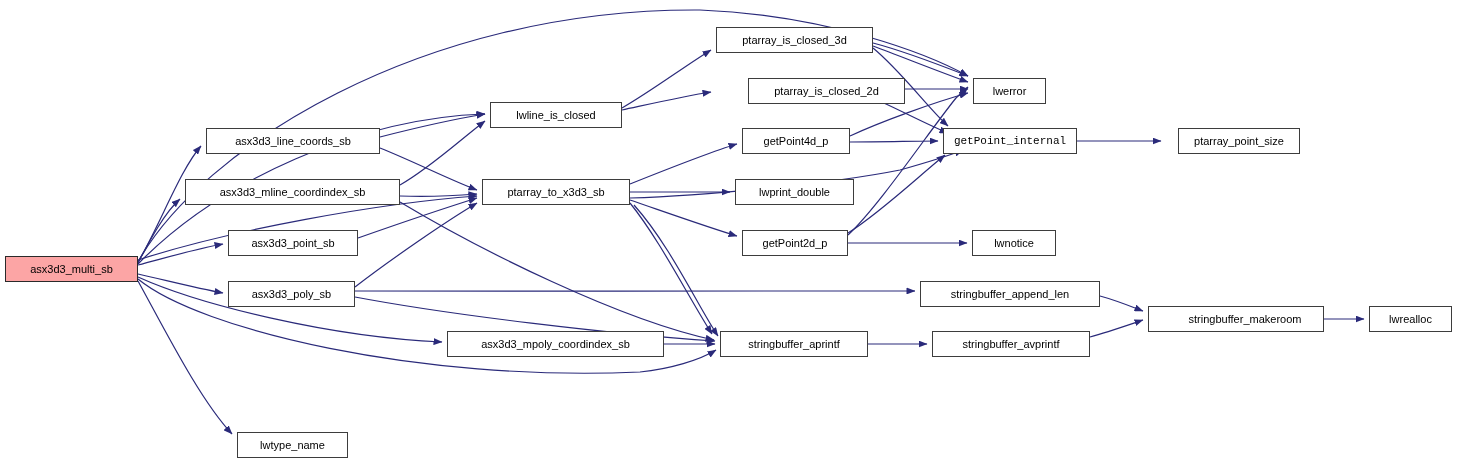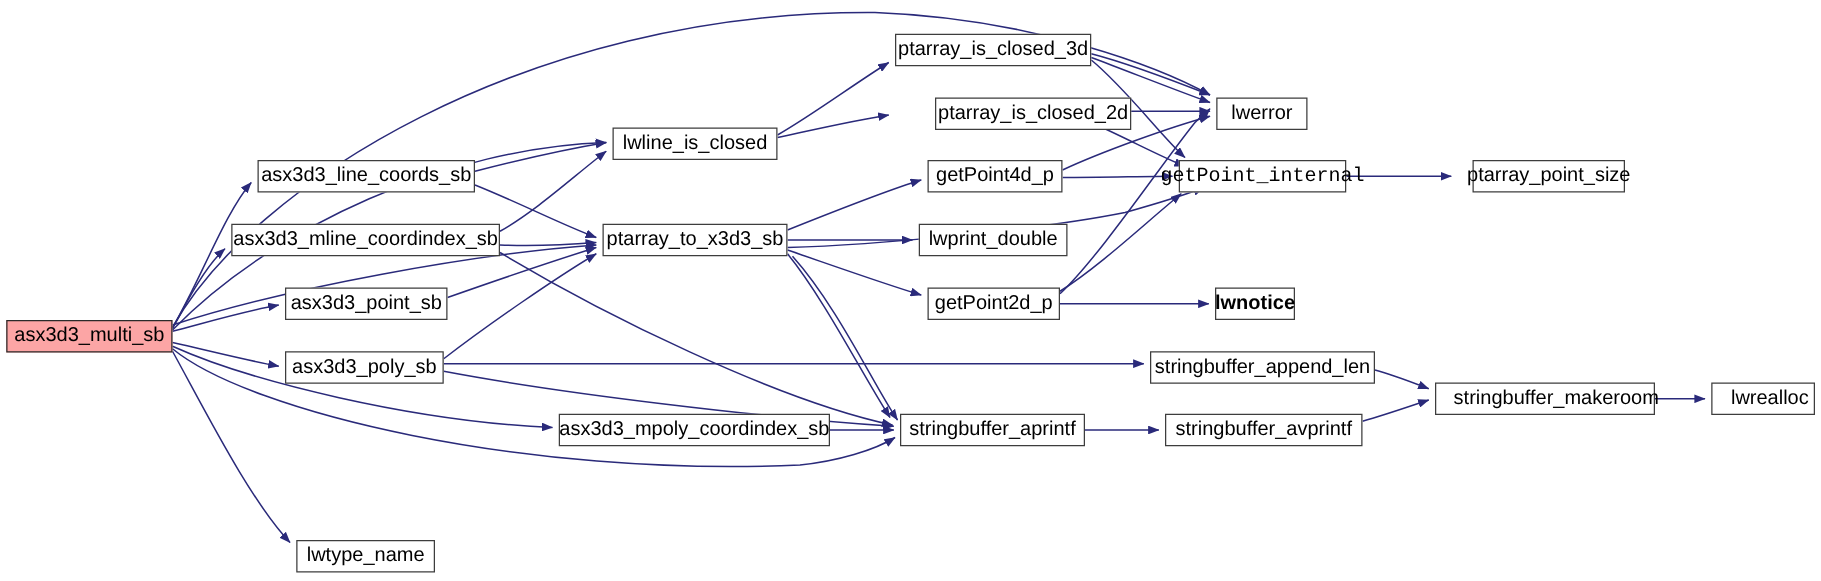--- a/index.html
+++ b/index.html
@@ -24,21 +24,21 @@
     width: 1457px;
     height: 465px;
     pointer-events: none;
   }
   .node {
     position: absolute;
     box-sizing: border-box;
     border: 1px solid #3d3d3d;
     background: #ffffff;
     color: #000000;
-    font-size: 16px;
+    font-size: 11px;
     line-height: 1;
     display: flex;
     align-items: center;
     justify-content: center;
     white-space: nowrap;
     letter-spacing: 0px;
   }
   .node.root {
     background: #fca5a5;
     border-color: #2a2a2a;
@@ -150,32 +150,32 @@
       </div>
       <div class="node" style="left: 720px; top: 331px; width: 148px; height: 26px;">
         <span class="node-label">stringbuffer_aprintf</span>
       </div>
       <div class="node" style="left: 973px; top: 78px; width: 73px; height: 26px;">
         <span class="node-label">lwerror</span>
       </div>
       <div class="node" style="left: 943px; top: 128px; width: 134px; height: 26px; font-family: Liberation Mono, monospace;">
         <span class="node-label">getPoint_internal</span>
       </div>
-      <div class="node" style="left: 972px; top: 230px; width: 64px; height: 26px; font-weight: bold;">
+      <div class="node" style="left: 972px; top: 230px; width: 84px; height: 26px;">
         <span class="node-label">lwnotice</span>
       </div>
       <div class="node" style="left: 920px; top: 281px; width: 180px; height: 26px;">
         <span class="node-label">stringbuffer_append_len</span>
       </div>
       <div class="node" style="left: 932px; top: 331px; width: 158px; height: 26px;">
         <span class="node-label">stringbuffer_avprintf</span>
       </div>
       <div class="node" style="left: 1166px; top: 128px; width: 122px; height: 26px; margin-left: 12px;">
         <span class="node-label">ptarray_point_size</span>
       </div>
       <div class="node" style="left: 1148px; top: 306px; width: 176px; height: 26px; padding-left: 18px;">
         <span class="node-label">stringbuffer_makeroom</span>
       </div>
-      <div class="node" style="left: 1369px; top: 306px; width: 83px; height: 26px; justify-content: flex-end;">
+      <div class="node" style="left: 1369px; top: 306px; width: 83px; height: 26px;">
         <span class="node-label">lwrealloc</span>
       </div>
     </div>
 </div>
 
 </body></html>

